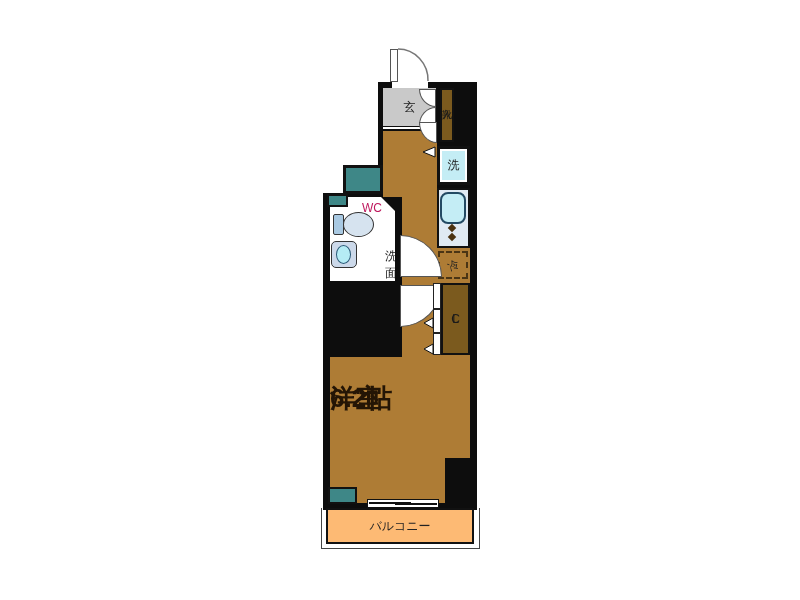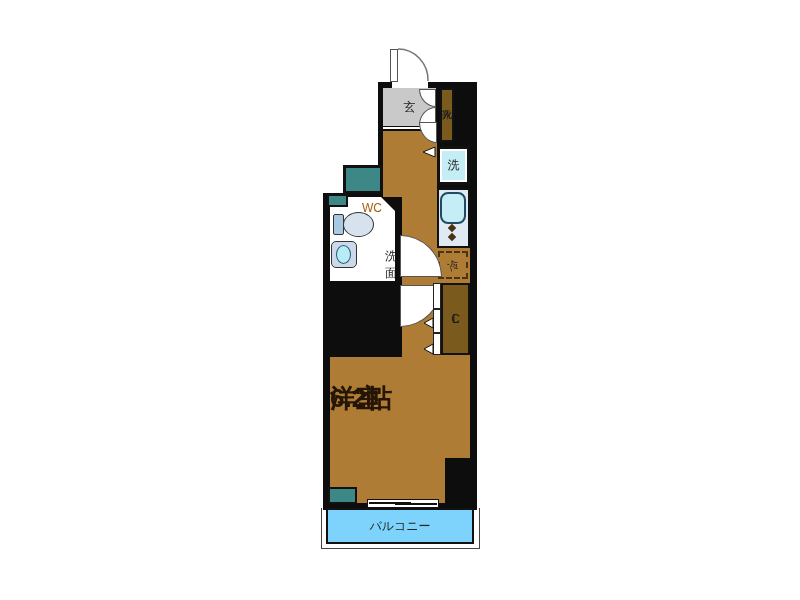--- a/index.html
+++ b/index.html
@@ -41,21 +41,21 @@
   .sink{left:440px;top:192px;width:26px;height:32px;background:#c4edf5;border:2px solid #234a63;border-radius:8px;}
   .dot{width:6px;height:6px;background:#4a3210;transform:rotate(45deg);}
   .dot1{left:449px;top:225px;} .dot2{left:449px;top:234px;}
   .fridge{left:438px;top:251px;width:30px;height:28px;border:2px dashed #4a3414;
           display:flex;align-items:center;justify-content:center;font-size:11px;color:#222;}
   .fridge span{position:static;transform:rotate(-30deg);}
 
   
   .washroom{left:330px;top:197px;width:65px;height:84px;background:#fff;
             clip-path:polygon(0 0,calc(100% - 14px) 0,100% 14px,100% 100%,0 100%);}
-  .wc-lbl{left:32px;top:4px;font-size:12px;color:#a16207;}
+  .wc-lbl{left:32px;top:4px;font-size:12px;color:#be185d;}
   .tank{left:3px;top:17px;width:11px;height:21px;background:#a9c9e2;border:1px solid #333;border-radius:2px;}
   .bowl{left:13px;top:15px;width:31px;height:25px;background:#d6e3ef;border:1.5px solid #333;border-radius:50%;}
   .basin{left:1px;top:44px;width:26px;height:27px;background:#ccd9ea;border:1.5px solid #333;border-radius:5px;}
   .basin-oval{left:4px;top:3px;width:15px;height:19px;background:#b5ecf5;border:1px solid #2a5a78;border-radius:50%;}
   .senmen-lbl{left:26px;top:51px;font-size:12px;}
   .wc-door{left:400px;top:235px;width:42px;height:42px;border-top-right-radius:100%;}
 
   
   .bathroom{left:330px;top:285px;width:65px;height:70px;background:#eef5fa;}
   .bath-divider{left:0;top:28px;width:65px;height:3px;background:#222;}
@@ -78,21 +78,21 @@
   .teal-bottom{left:328px;top:487px;width:29px;height:17px;}
   .window{left:367px;top:499px;width:72px;height:9px;background:#fff;border:1px solid #111;}
   .win-a{left:1px;top:2px;width:42px;height:2px;background:#111;}
   .win-b{right:1px;bottom:2px;width:42px;height:2px;background:#111;}
   .ps-top{left:343px;top:165px;width:40px;height:29px;border-width:3px;}
   .ps-small{left:327px;top:194px;width:21px;height:13px;}
 
   
   .balcony-outer{left:321px;top:508px;width:159px;height:41px;
                  border-left:1px solid #444;border-right:1px solid #444;border-bottom:1px solid #444;}
-  .balcony{left:326px;top:508px;width:148px;height:36px;background:#7dd3fc;border:2px solid #111;
+  .balcony{left:326px;top:508px;width:148px;height:36px;background:#fdba74;border:2px solid #111;
            display:flex;align-items:center;justify-content:center;font-size:12px;color:#222;}
 </style>
 </head>
 <body>
 
 <div id="stage">
 
   <div class="wall" style="left:378px;top:82px;width:99px;height:115px;"></div>
   <div class="wall" style="left:323px;top:193px;width:154px;height:317px;"></div>
 

